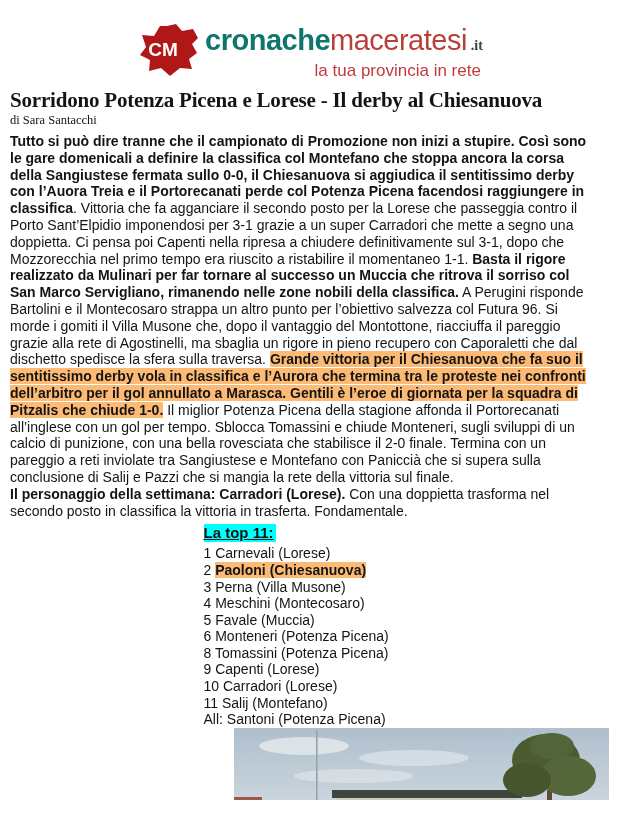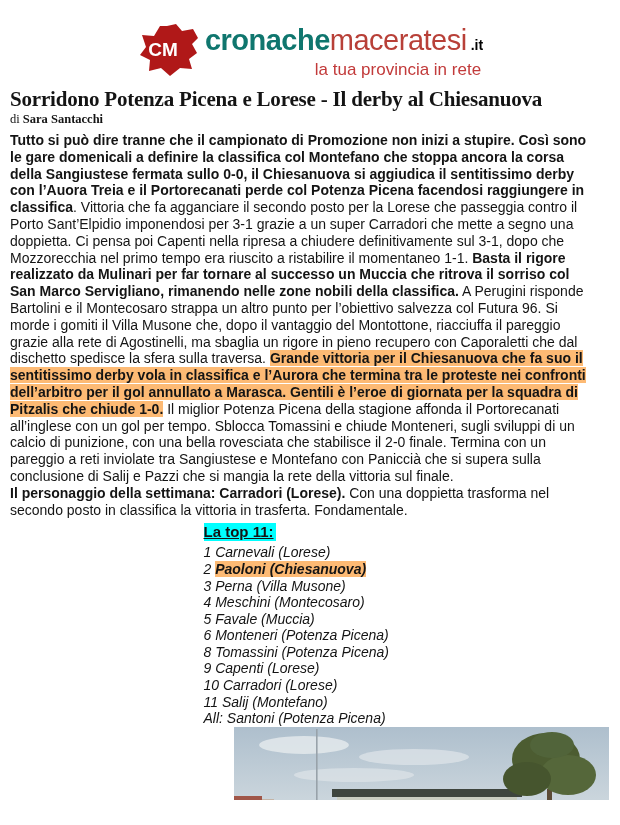--- a/index.html
+++ b/index.html
@@ -7,42 +7,42 @@
     width:620px;height:800px;position:relative;background:#ffffff;
     font-family:"Liberation Sans",sans-serif;color:#141414;overflow:hidden;
   }
   
   .logo-row{display:flex;justify-content:center;align-items:flex-start;padding-top:23px;}
   .logo-icon{width:64px;height:57px;margin-right:4px;flex:0 0 auto;}
   .logo-textblock{display:flex;flex-direction:column;}
   .wordmark{display:flex;align-items:baseline;line-height:34px;white-space:nowrap;}
   .wm-bold{font-size:29px;font-weight:bold;color:#0f766e;letter-spacing:-0.5px;}
   .wm-light{font-size:29px;font-weight:400;color:#b84038;letter-spacing:-0.5px;}
-  .wm-tld{font-size:14px;font-weight:bold;color:#000000;margin-left:4px;}
+  .wm-tld{font-size:14px;font-weight:bold;color:#404040;margin-left:4px;font-family:Liberation Serif, serif;}
   .tagline{font-size:17px;color:#c23a3a;text-align:right;margin-top:-2px;padding-right:2px;}
   
   .content{padding:0 10px;}
   .headline{
     font-family:"Liberation Serif",serif;font-size:21px;font-weight:bold;
     line-height:24px;margin:7px 0 0 0;letter-spacing:-0.2px;white-space:nowrap;
   }
   .byline{font-family:"Liberation Serif",serif;font-size:12.5px;margin:1px 0 5px 0;}
-  .byline .author{font-weight:bold;}
+  .byline .author{font-weight:normal;}
   .body-text{font-size:14px;line-height:16.8px;width:586px;}
   .body-text p{margin:0;}
   .b{font-weight:bold;}
   .hl-y{background:#fdba74;}
   
   .bottom{display:flex;margin-top:5px;padding:0 8px 0 17px;align-items:center;flex-direction:column;}
   .left-col{width:222px;flex:0 0 auto;}
   .top11-head{
     display:inline-block;background:#00ffff;font-weight:bold;font-size:15px;
     text-decoration:underline;padding:0 2px 1px 0;margin-bottom:3px;
   }
-  .top11-list{font-size:14px;line-height:16.6px;font-style:italic;}
+  .top11-list{font-size:14px;line-height:16.6px;}
   .list-item{white-space:nowrap;}
   .photo-col{margin-left:auto;width:378px;flex:0 0 auto;}
   .photo-frame{width:375px;height:197px;display:block;}
   .caption{font-size:13.5px;font-weight:bold;text-align:center;margin-top:4px;letter-spacing:0.1px;}
 </style>
 </head>
 <body>
 
 <div class="page">
 

